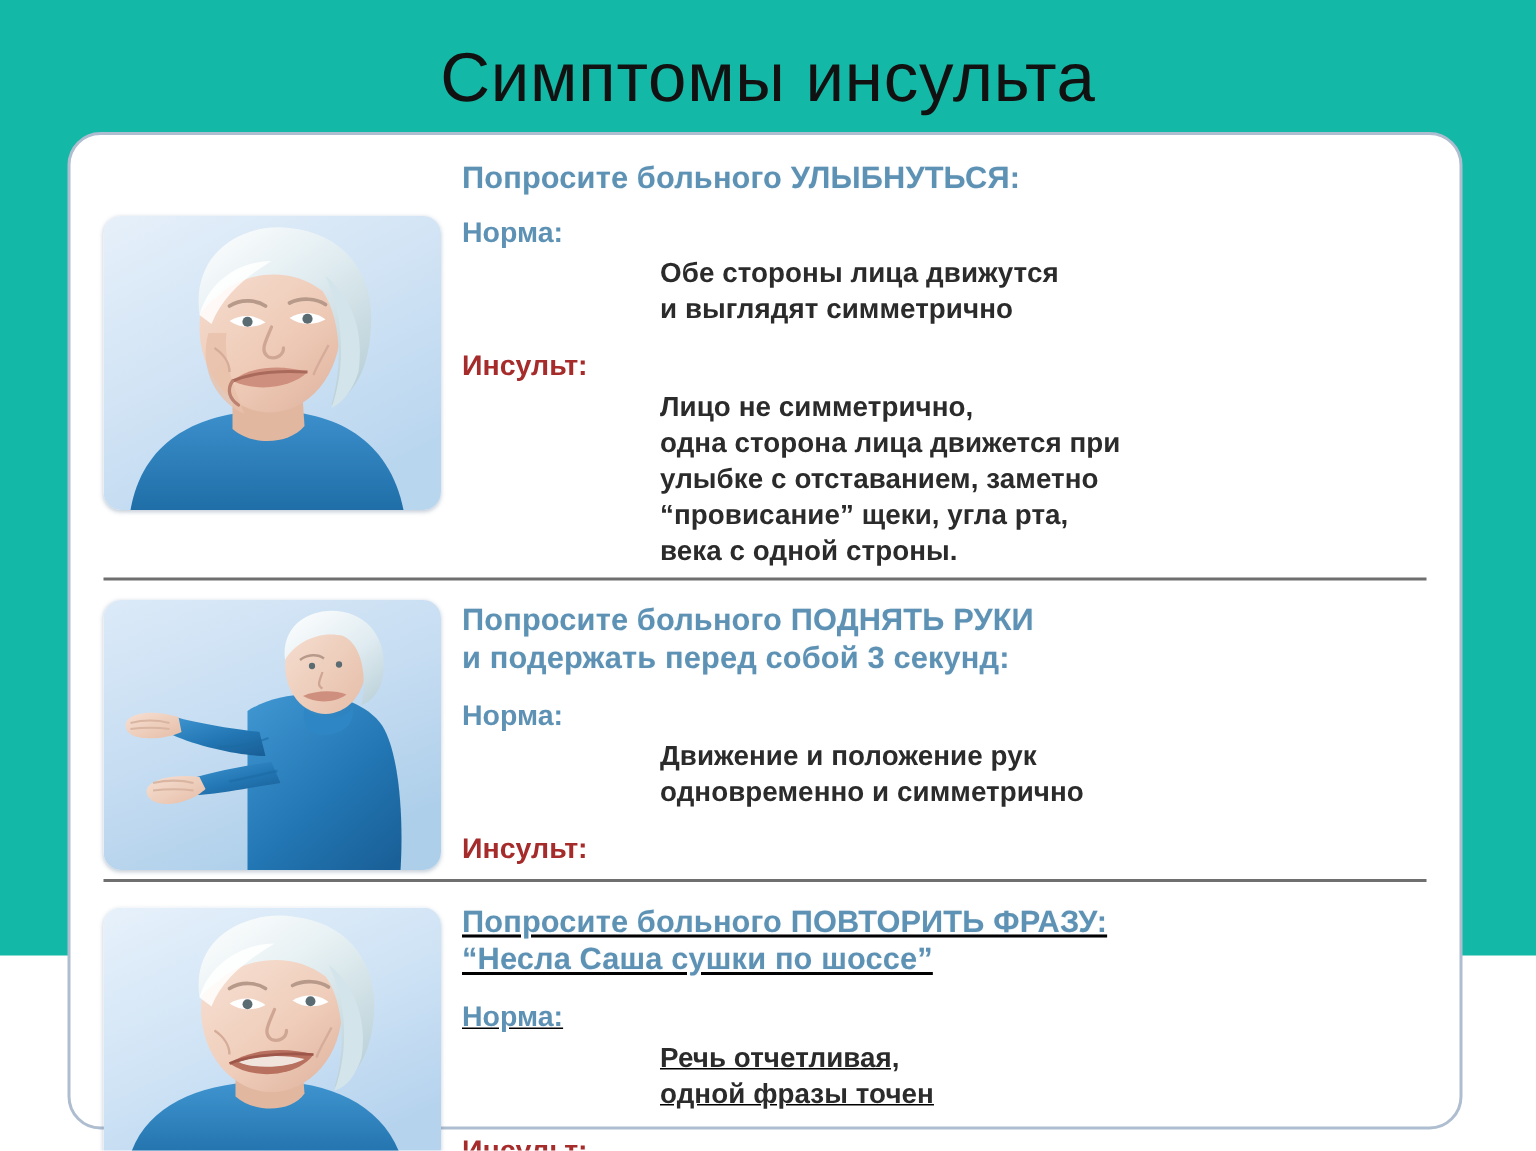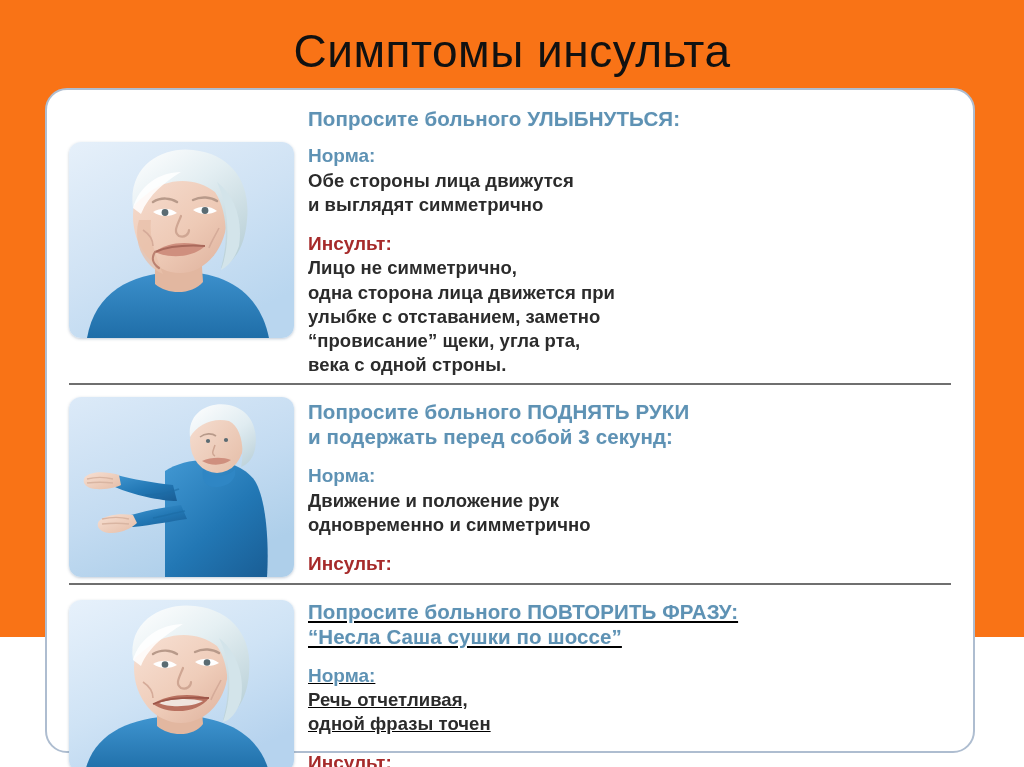--- a/index.html
+++ b/index.html
@@ -9,21 +9,21 @@
     height: 767px;
     background: #ffffff;
     font-family: "Liberation Sans", sans-serif;
     overflow: hidden;
   }
 
   #page {
     position: relative;
     width: 1024px;
     height: 637px;
-    background: #f97316;
+    background: #14b8a6;
   }
 
   
   .page-title {
     position: absolute;
     top: 24px;
     left: 0;
     width: 1024px;
     text-align: center;
     font-size: 46px;
@@ -80,21 +80,20 @@
     font-size: 20.5px;
     line-height: 1.22;
     letter-spacing: 0.1px;
     white-space: pre-line;
     text-shadow: 0 0 1px rgba(120,160,190,0.25);
   }
 
   .row {
     display: flex;
     align-items: flex-start;
-    flex-direction: column;
   }
 
   .lbl {
     flex: 0 0 auto;
     font-weight: bold;
     font-size: 19px;
     line-height: 1.30;
     white-space: nowrap;
     padding-top: 1px;
   }
@@ -102,20 +101,21 @@
   .lbl-stroke { color: #a62b2b; width: 132px; }
 
   .val {
     flex: 1 1 auto;
     color: #2b2b2b;
     font-weight: bold;
     font-size: 18.5px;
     line-height: 1.30;
     white-space: pre-line;
     letter-spacing: 0.05px;
+    margin-top: 27px;
   }
 </style>
 </head>
 <body>
 
 <div id="page">
 
   <div class="page-title">Симптомы инсульта</div>
 
   <div class="card">

